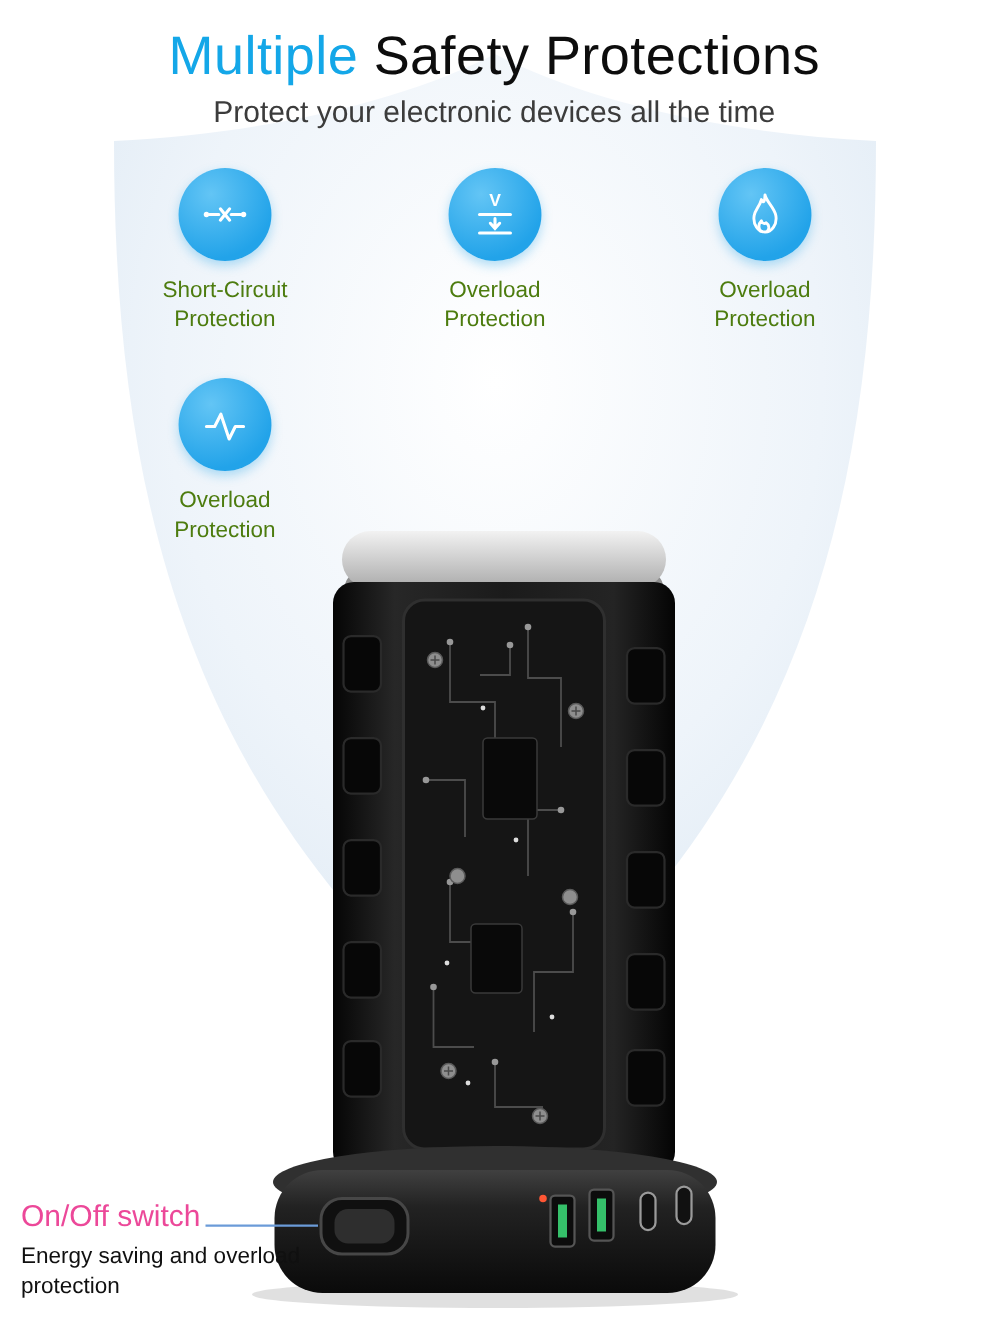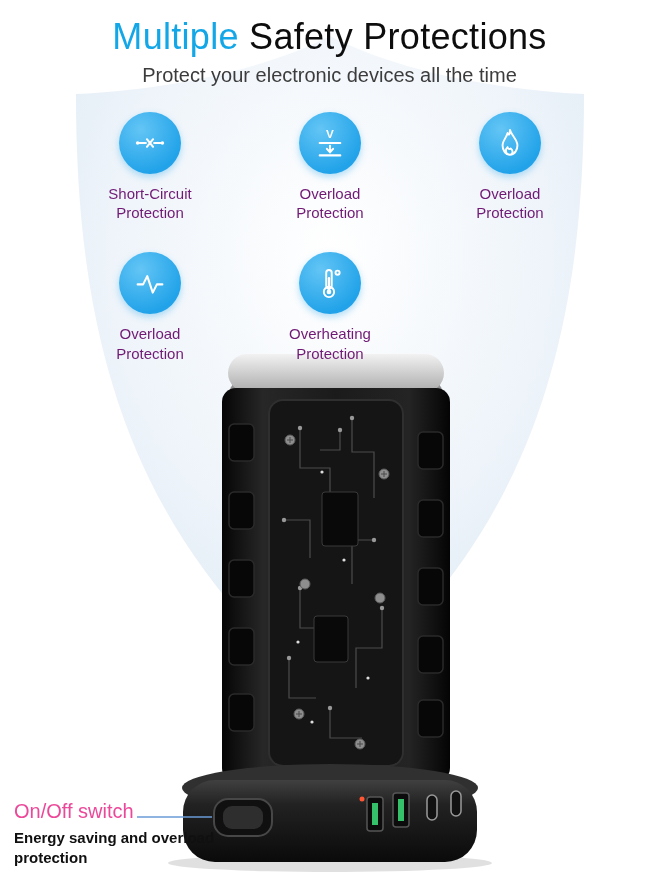--- a/index.html
+++ b/index.html
@@ -36,30 +36,30 @@
   }
   .icon-circle {
     width: 62px; height: 62px; border-radius: 50%;
     background: radial-gradient(circle at 35% 28%, #63c5f5, #22a3e9 72%);
     box-shadow: 0 3px 7px rgba(34,163,233,0.35);
     display: flex; align-items: center; justify-content: center;
   }
   .icon-circle svg { width: 44px; height: 44px; display: block; }
   .feature-label {
     margin-top: 10px; width: 122px;
-    font-size: 15px; line-height: 1.28; text-align: center; color: #701a75;
+    font-size: 15px; line-height: 1.28; text-align: center; color: #4d7c0f;
   }
 
   .callout-title {
     position: absolute; left: 14px; top: 800px; z-index: 3;
     font-size: 20px; color: #ec4899;
   }
   .callout-desc {
     position: absolute; left: 14px; top: 828px; width: 218px; z-index: 3;
-    font-size: 15px; line-height: 1.35; color: #101010; font-weight: bold;
+    font-size: 15px; line-height: 1.35; color: #101010;
   }
 </style>
 </head>
 <body>
 
 <div class="canvas">
 
   <svg class="bg" viewBox="0 0 659 879" aria-hidden="true">
     <defs>
       <radialGradient id="shieldG" cx="50%" cy="33%" r="78%">
@@ -113,32 +113,20 @@
 
     <div class="feature">
       <div class="icon-circle">
         <svg viewBox="0 0 64 64" fill="none" stroke="#fff" stroke-width="3" stroke-linecap="round" stroke-linejoin="round">
           <path d="M14 34 H22 L28 22 L36 46 L42 34 H50"></path>
         </svg>
       </div>
       <div class="feature-label">Overload Protection</div>
     </div>
 
-    <div class="feature">
-      <div class="icon-circle">
-        <svg viewBox="0 0 64 64" fill="none" stroke="#fff" stroke-width="2.8" stroke-linecap="round">
-          <rect x="26.5" y="13" width="8" height="27" rx="4"></rect>
-          <circle cx="30.5" cy="45" r="7.5"></circle>
-          <circle cx="30.5" cy="45" r="3.4" fill="#fff" stroke="none"></circle>
-          <path d="M30.5 41 V25" stroke-width="3.4"></path>
-          <circle cx="43" cy="17" r="3"></circle>
-        </svg>
-      </div>
-      <div class="feature-label">Overheating Protection</div>
-    </div>
 
   </div>
 
   <svg class="product" viewBox="0 0 659 879" aria-hidden="true">
     <defs>
       <linearGradient id="capG" x1="0" y1="0" x2="0" y2="1">
         <stop offset="0" stop-color="#f2f2f2"></stop>
           <stop offset="1" stop-color="#ababab"></stop>
       </linearGradient>
       <linearGradient id="bodyG" x1="0" y1="0" x2="1" y2="0">

